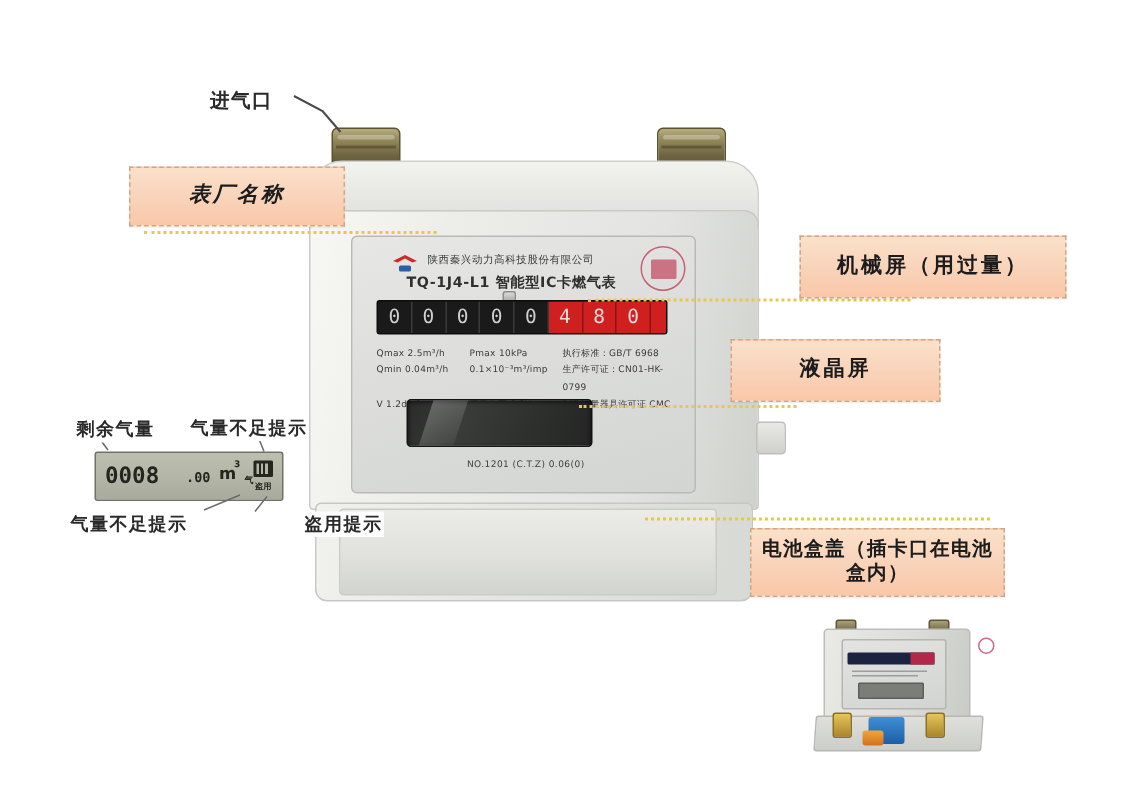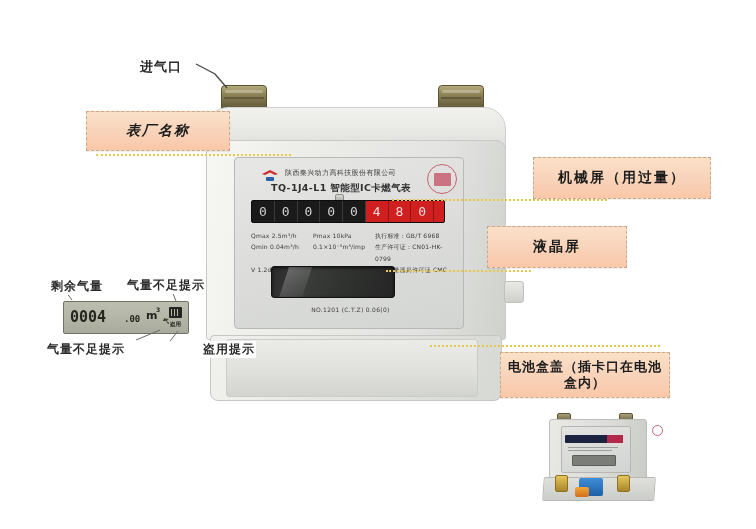--- a/index.html
+++ b/index.html
@@ -306,21 +306,21 @@
     <span>气量不足提示</span>
   </div>
   <div class="plainlabel" style="left:46px; top:341px;">
     <span>气量不足提示</span>
   </div>
   <div class="plainlabel" style="left:163px; top:341px;margin-left:39px;">
     <span>盗用提示</span>
   </div>
 
   <div id="lcdDetail">
-    <span class="val">0004</span>
+    <span class="val">0008</span>
     <span class="dec">.00</span>
     <span class="unit">m</span>
     <span class="sup">3</span>
     <span class="gasIcon">气</span>
     <span class="battIcon"></span>
     <span class="theftIcon">盗用</span>
   </div>
 
   <div id="meter">
     <div class="inlet" id="inletLeft"></div>

